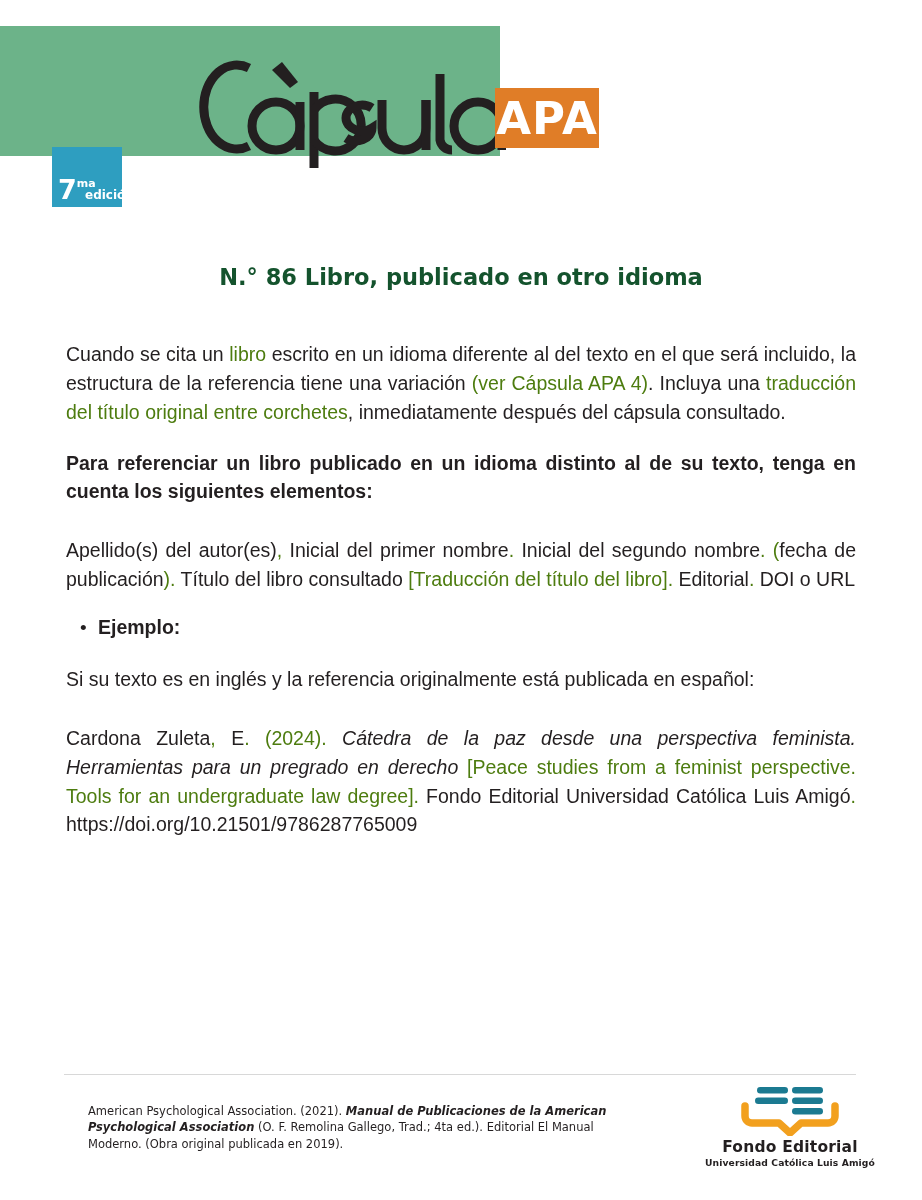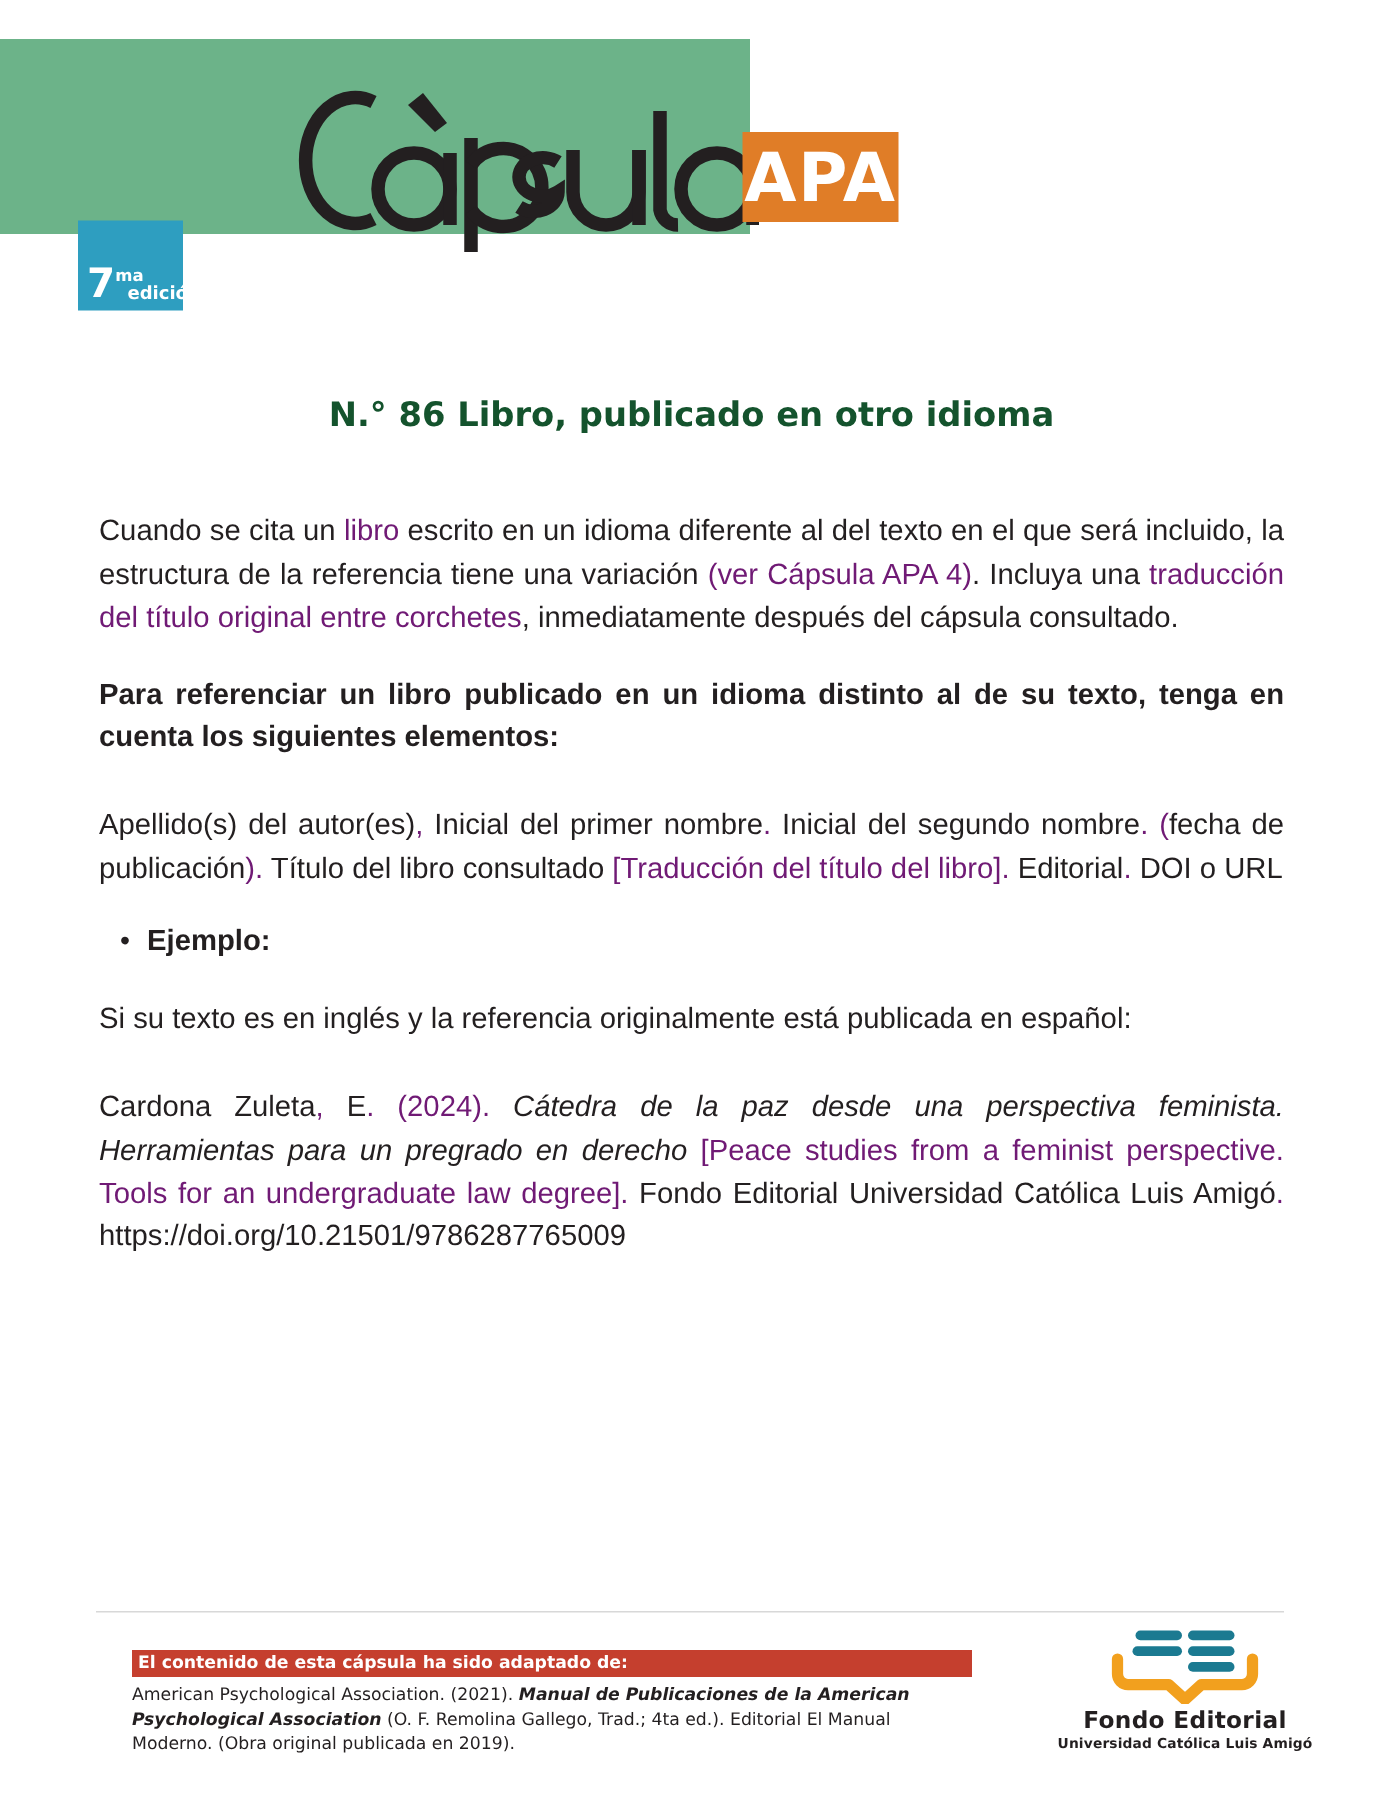--- a/index.html
+++ b/index.html
@@ -118,21 +118,21 @@
     font-size: 19.5px;
     line-height: 1.48;
     text-align: justify;
     color: #231f20;
   }
   p.body-par.last-left { text-align: left; }
   .bold-par {
     font-weight: 700;
     text-align: left;
   }
-  .or { color: #701a75; }
+  .or { color: #4d7c0f; }
   .ital { font-style: italic; }
 
   .bullet-row {
     display: flex;
     align-items: baseline;
     margin: 0 0 26px 0;
     padding-left: 14px;
   }
   .bullet-dot {
     width: 18px;
@@ -286,21 +286,20 @@
   <p class="body-par">
     <span>Cardona Zuleta</span><span class="or">,</span><span> E</span><span class="or">.</span><span class="or"> (2024).</span><span class="ital"> Cátedra de la paz desde una perspectiva feminista. Herramientas para un pregrado en derecho </span><span class="or">[Peace studies from a feminist perspective. Tools for an undergraduate law degree].</span><span> Fondo Editorial Universidad Católica Luis Amigó</span><span class="or">.</span><span> https://doi.org/10.21501/9786287765009</span>
   </p>
 
 </div>
 
 <div class="footer">
   <div class="footer-rule"></div>
 
   <div class="credit-block">
-    <div class="credit-banner">El contenido de esta cápsula ha sido adaptado de:</div>
     <div class="credit-text">
       <span>American Psychological Association. (2021). </span><span class="ital">Manual de Publicaciones de la American Psychological Association</span><span> (O. F. Remolina Gallego, Trad.; 4ta ed.). Editorial El Manual Moderno. (Obra original publicada en 2019).</span>
     </div>
   </div>
 
   <div class="fe-logo">
     <svg class="fe-mark" viewBox="0 0 200 104" aria-hidden="true">
       <g fill="#1b7a91">
         <rect x="34" y="6" width="62" height="13" rx="6.5"></rect>
         <rect x="104" y="6" width="62" height="13" rx="6.5"></rect>

